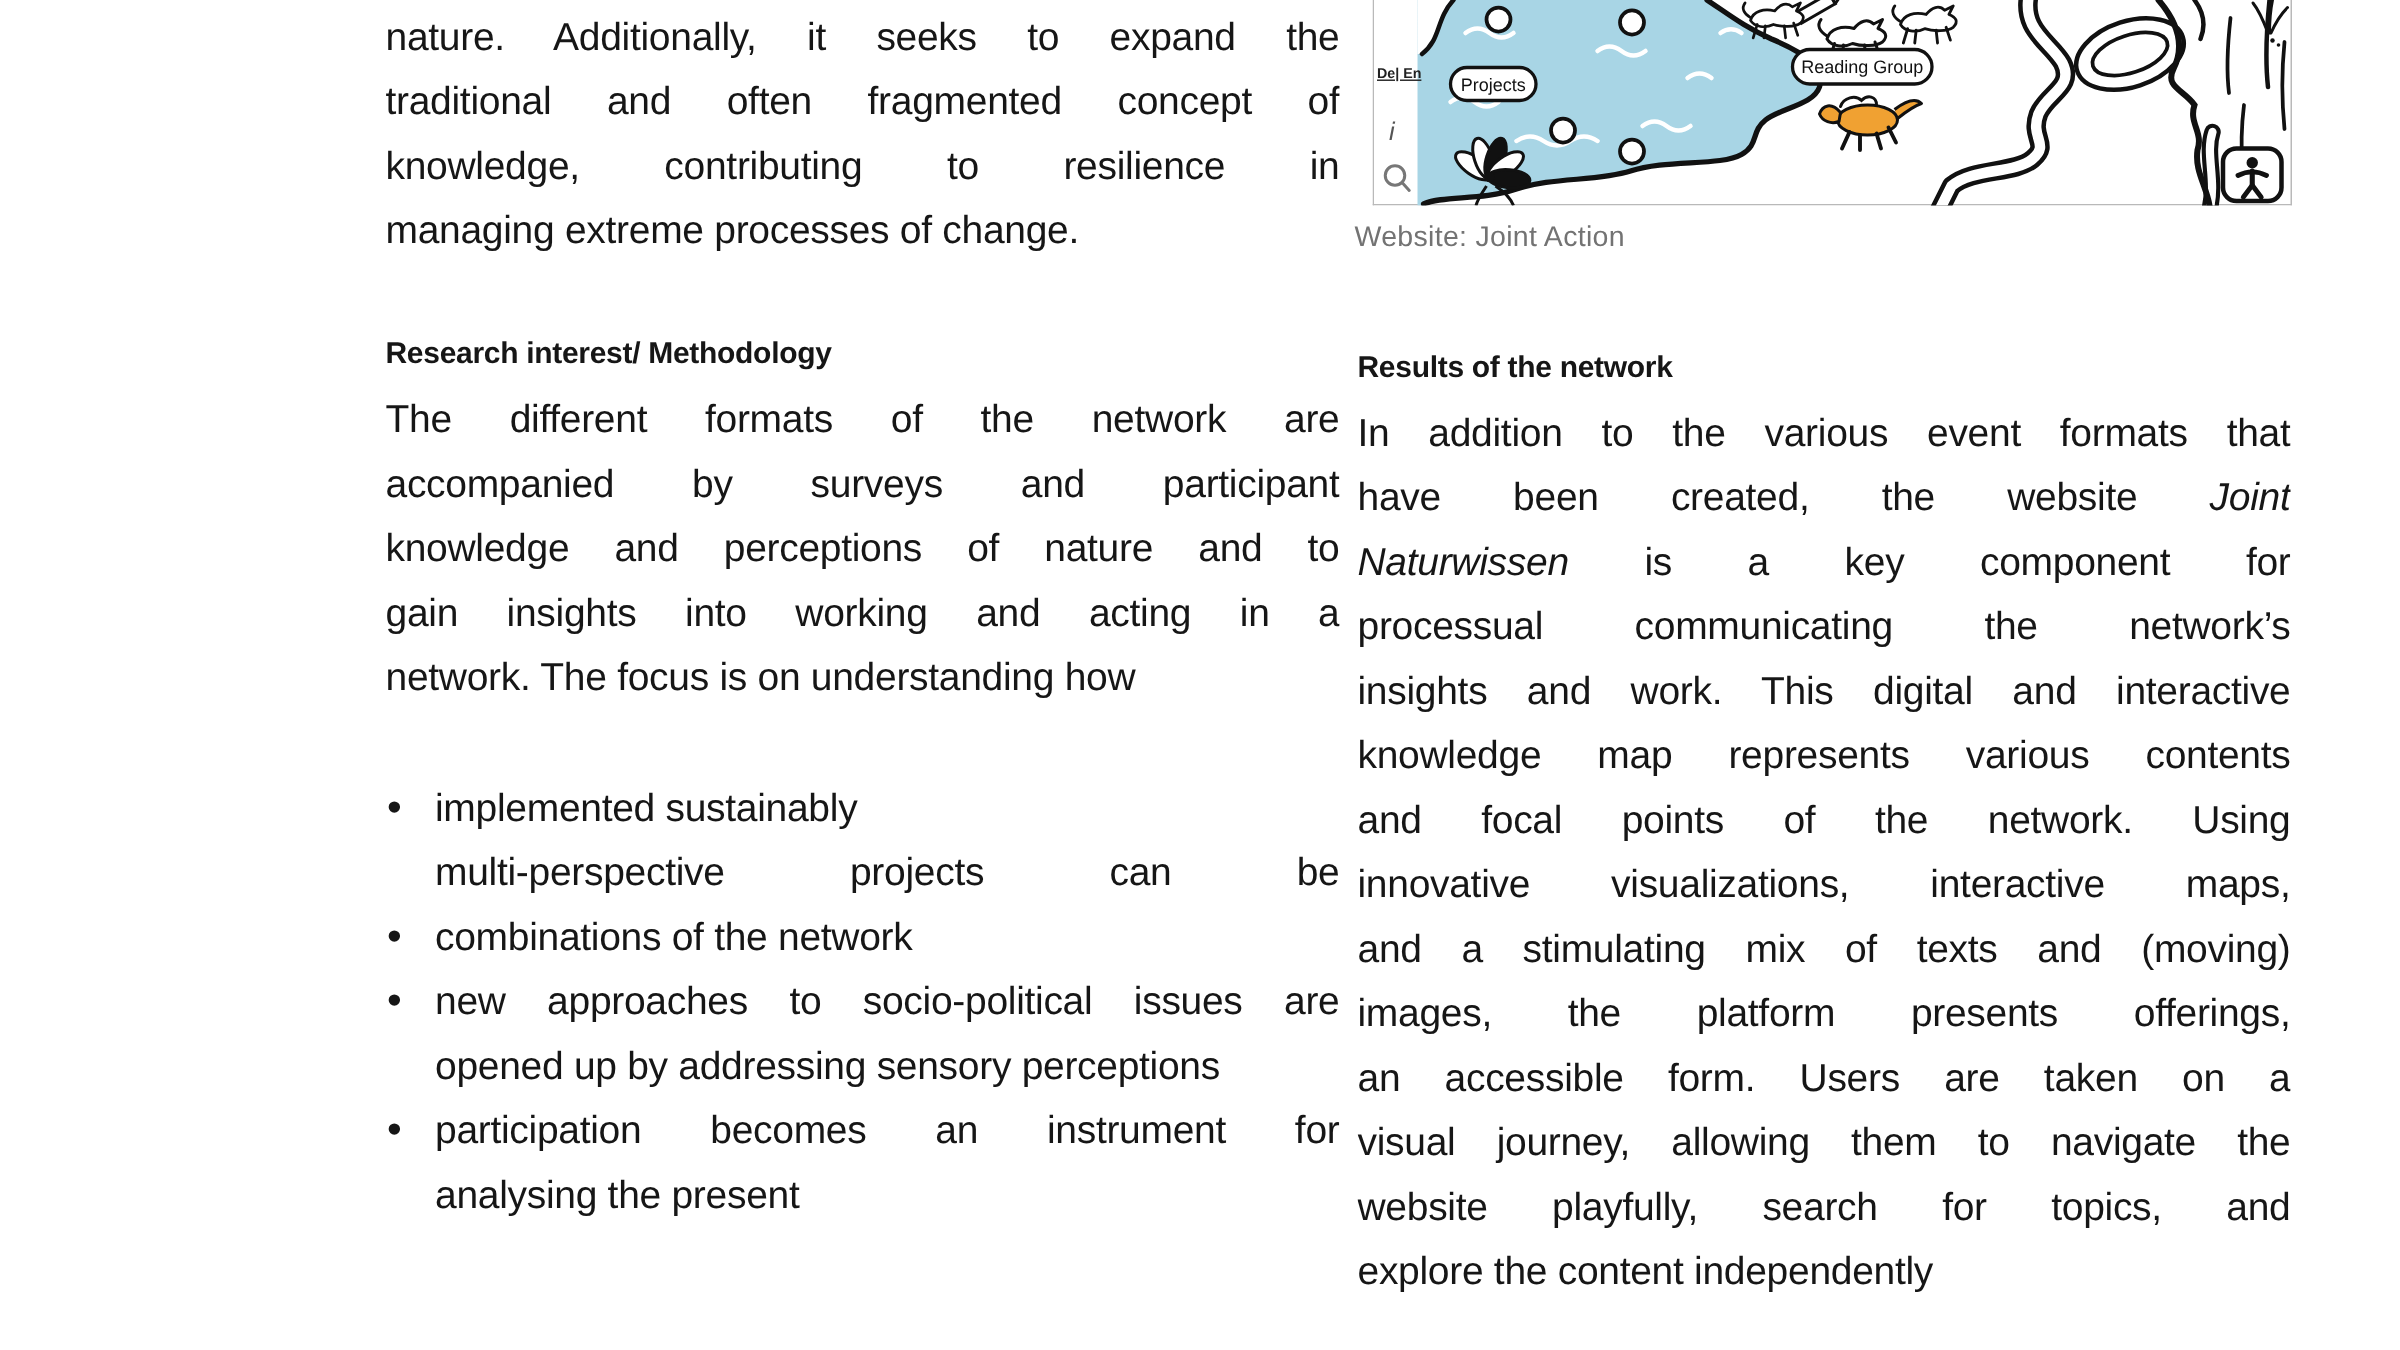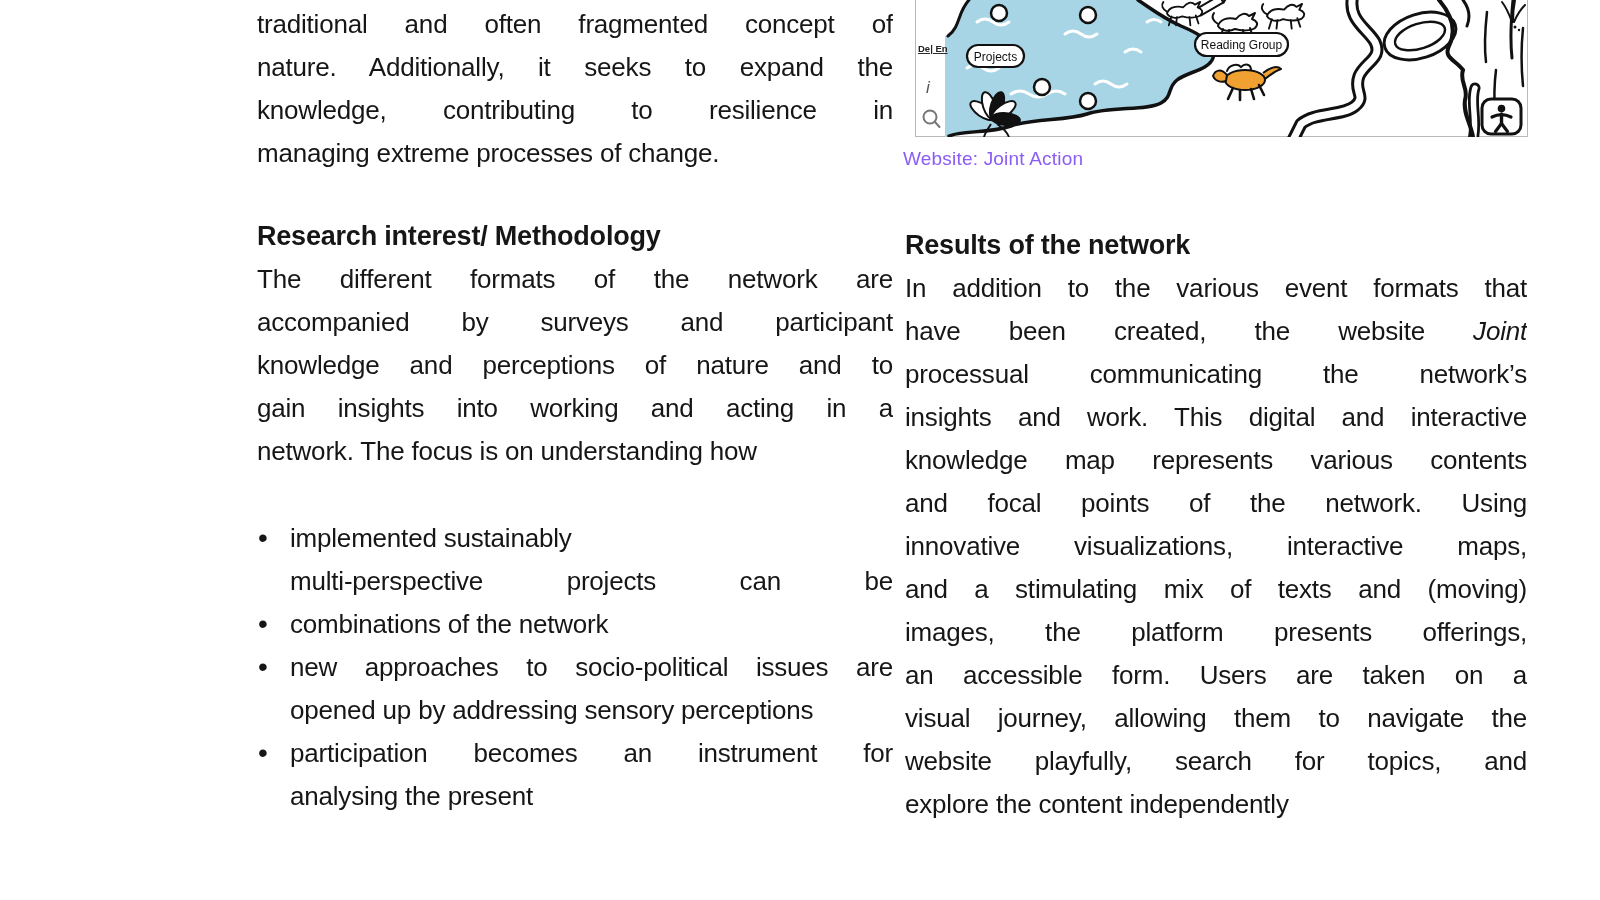--- a/index.html
+++ b/index.html
@@ -5,39 +5,39 @@
   html,body{margin:0;padding:0;}
   body{
     width:1600px;height:900px;position:relative;overflow:hidden;
     background:#ffffff;color:#161616;
     font-family:"Liberation Sans","DejaVu Sans",sans-serif;
   }
   .col{position:absolute;}
   #left-col{left:257px;top:3px;width:636px;}
   #right-col{left:905px;top:224px;width:622px;}
   #figure{position:absolute;left:915px;top:0;width:613px;height:137px;}
-  #caption{position:absolute;left:903px;top:148px;font-size:19px;color:#8b5cf6;letter-spacing:.2px;}
+  #caption{position:absolute;left:903px;top:148px;font-size:19px;color:#737373;letter-spacing:.2px;}
   .line{height:43px;line-height:43px;font-size:26px;letter-spacing:-0.2px;
         text-align:justify;text-align-last:justify;overflow:hidden;}
   .line.last{text-align-last:left;}
   .it{font-style:italic;}
-  .heading{height:43px;line-height:43px;font-size:27px;font-weight:bold;letter-spacing:-0.2px;}
+  .heading{height:43px;line-height:43px;font-size:20px;font-weight:bold;letter-spacing:-0.2px;}
   #mh{margin-top:40px;}
   #bullets{list-style:none;margin:44px 0 0 0;padding:0;}
   #bullets li{position:relative;padding-left:33px;}
   #bullets .marker{position:absolute;left:1px;top:0;height:43px;line-height:41px;font-size:28px;}
   svg text{font-family:"Liberation Sans","DejaVu Sans",sans-serif;}
 </style>
 </head>
 <body>
 
 <div id="left-col" class="col">
   <div>
+      <div class="line">nature. Additionally, it seeks to expand the</div>
       <div class="line">traditional and often fragmented concept of</div>
-      <div class="line">nature. Additionally, it seeks to expand the</div>
       <div class="line">knowledge, contributing to resilience in</div>
       <div class="line last">managing extreme processes of change.</div>
     </div>
   <div id="mh" class="heading">Research interest/ Methodology</div>
   <div>
       <div class="line">The different formats of the network are</div>
       <div class="line">accompanied by surveys and participant</div>
       <div class="line">knowledge and perceptions of nature and to</div>
       <div class="line">gain insights into working and acting in a</div>
       <div class="line last">network. The focus is on understanding how</div>
@@ -206,20 +206,21 @@
 </svg>
 </div>
 
 <div id="caption">Website: Joint Action</div>
 
 <div id="right-col" class="col">
   <div class="heading">Results of the network</div>
   <div>
       <div class="line">In addition to the various event formats that</div>
       <div class="line"><span>have been created, the website </span><span class="it">Joint</span></div>
+      <div class="line"><span class="it">Naturwissen</span><span> is a key component for</span></div>
       <div class="line">processual communicating the network’s</div>
       <div class="line">insights and work. This digital and interactive</div>
       <div class="line">knowledge map represents various contents</div>
       <div class="line">and focal points of the network. Using</div>
       <div class="line">innovative visualizations, interactive maps,</div>
       <div class="line">and a stimulating mix of texts and (moving)</div>
       <div class="line">images, the platform presents offerings,</div>
       <div class="line">an accessible form. Users are taken on a</div>
       <div class="line">visual journey, allowing them to navigate the</div>
       <div class="line">website playfully, search for topics, and</div>

